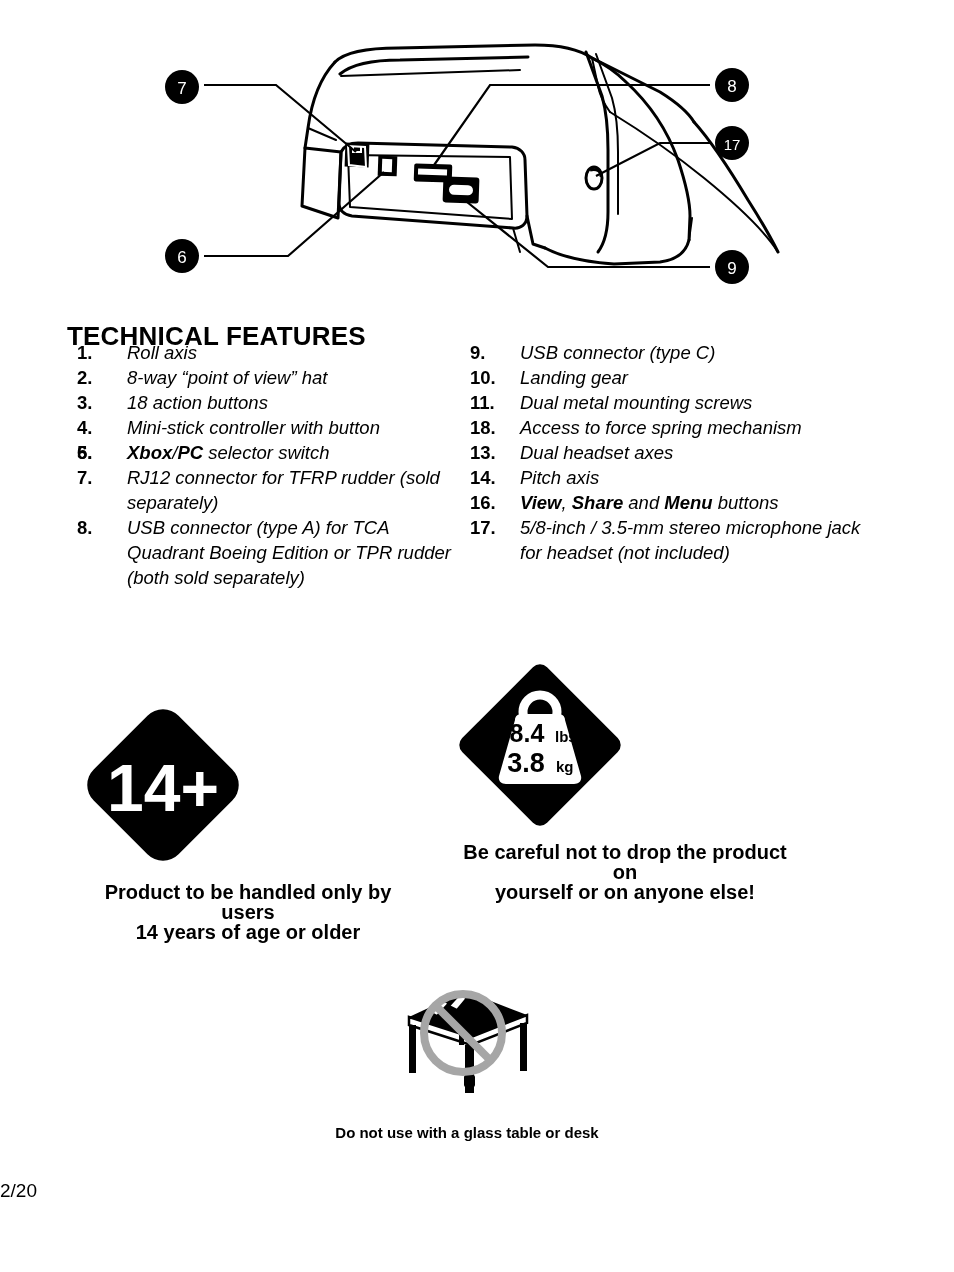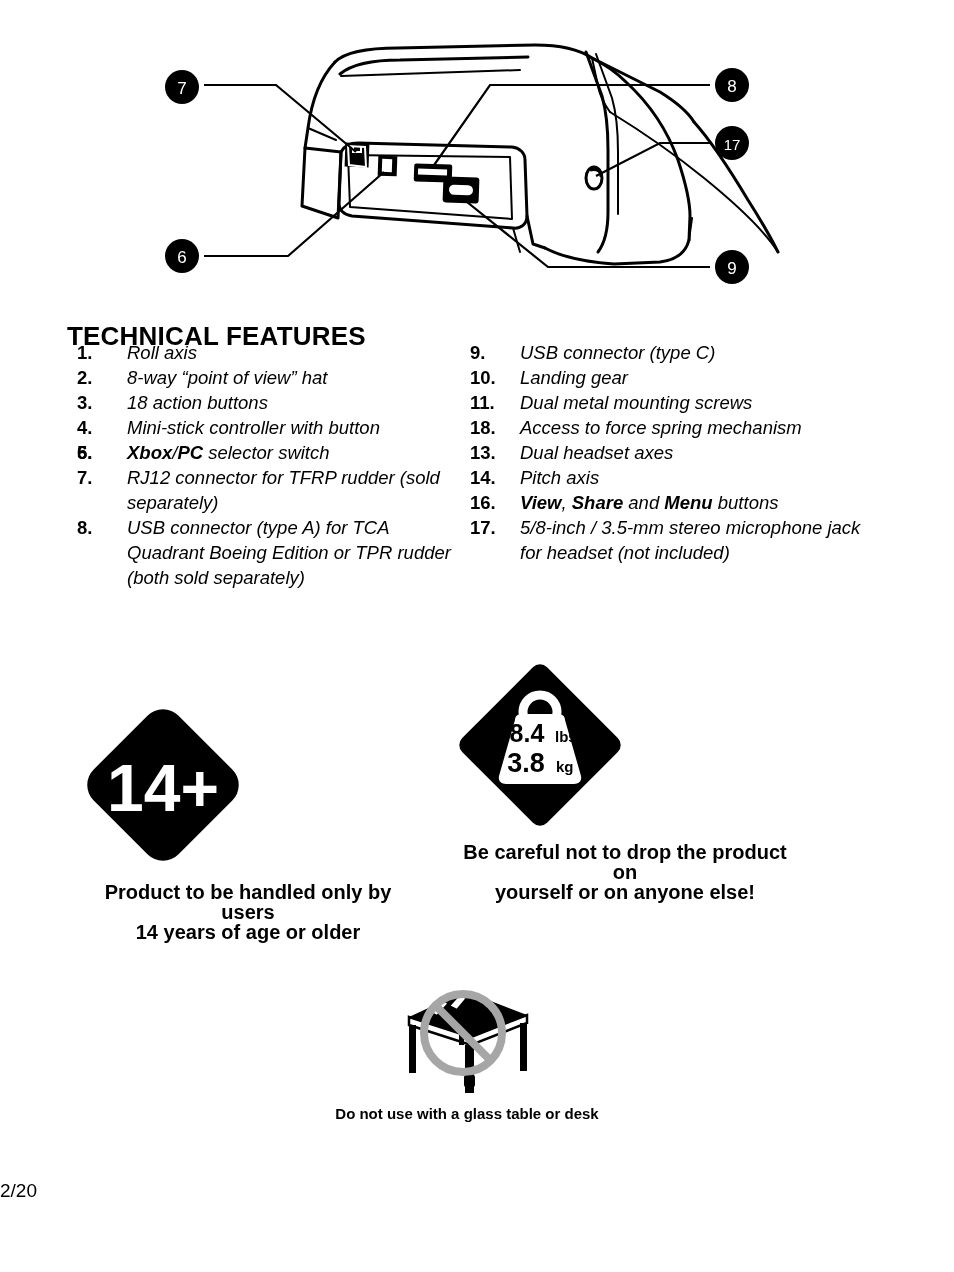--- a/index.html
+++ b/index.html
@@ -124,21 +124,21 @@
   #glass-graphic {
     height: 120px;
     display: flex;
     align-items: center;
     justify-content: center;
   }
   #glass-caption {
     font-size: 15px;
     font-weight: bold;
     line-height: 20px;
-    margin-top: 9px;
+    margin-top: 28px;
   }
 
   
   #page-number {
     position: absolute;
     left: 0;
     top: 1180px;
     width: 954px;
     font-size: 19px;
     line-height: 22px;

